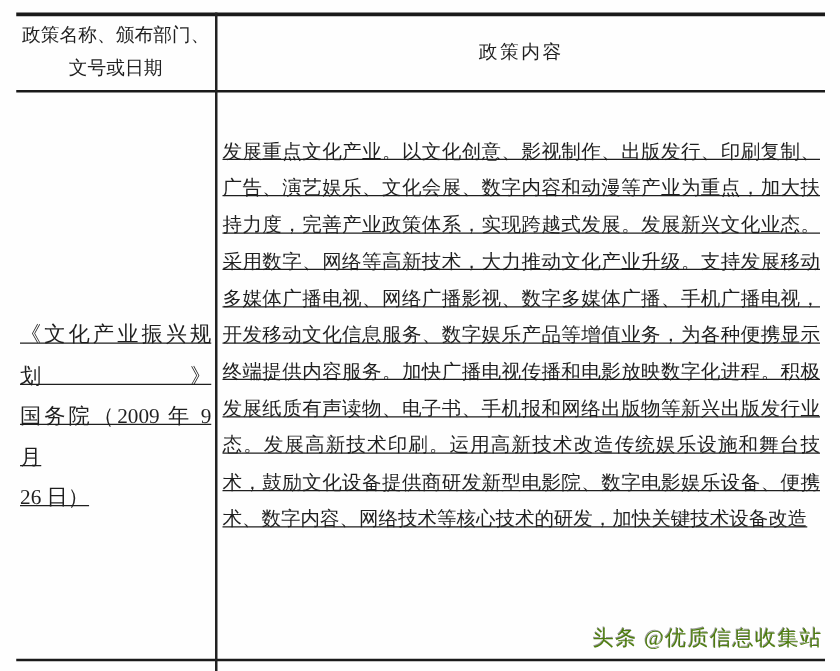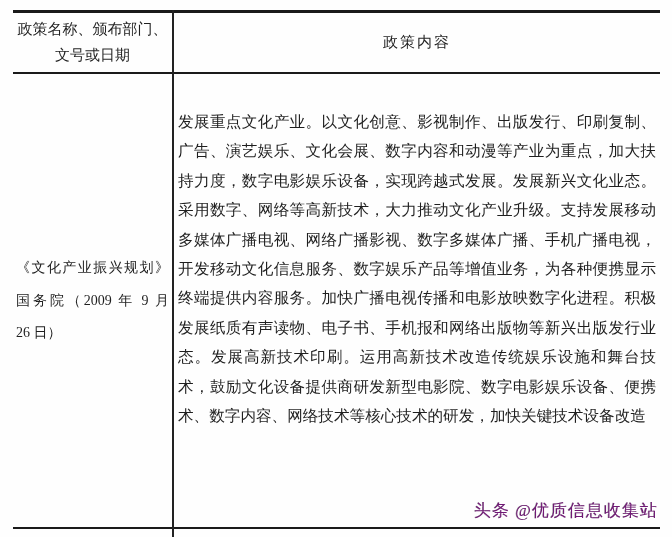--- a/index.html
+++ b/index.html
@@ -24,43 +24,43 @@
     position: absolute;
     display: flex; align-items: center; justify-content: center;
     text-align: center;
     font-size: 15px; line-height: 26px;
     white-space: pre-line;
   }
   .header-cell.left  { left: 13px;  top: 13px; width: 159px; height: 58px; }
   .header-cell.right { left: 174px; top: 13px; width: 486px; height: 58px; letter-spacing: 2px; }
 
   
-  .lines { position: absolute; }
+  .lines { position: absolute; text-decoration: underline; }
   .lines > div {
     text-align: justify;
     text-align-last: justify;
     text-justify: inter-ideograph;
   }
   .lines > div:last-child { text-align: center; text-align-last: left; }
 
   .name-cell {
     left: 16px; top: 252px; width: 153px;
-    font-size: 14px; line-height: 32.5px;
+    font-size: 17px; line-height: 32.5px;
   }
   .content-cell {
     left: 178px; top: 107px; width: 478px;
     font-size: 15.6px; line-height: 29.4px;
   }
 
   .watermark {
     position: absolute;
     right: 14px; top: 499px;
     font-size: 17px;
     letter-spacing: 1px;
-    color: #701a75;
+    color: #4d7c0f;
     text-shadow: 1px 1px 0 #ffffff, -0.5px -0.5px 0 #9a9a9a;
     white-space: nowrap;
   }
 </style>
 </head>
 <body>
 
 <div class="page">
 
   <div class="table-area">
@@ -76,21 +76,21 @@
 
     <div class="lines name-cell">
         <div>《文化产业振兴规划》</div>
         <div>国务院（2009 年 9 月</div>
         <div>26 日）</div>
       </div>
 
     <div class="lines content-cell">
         <div>发展重点文化产业。以文化创意、影视制作、出版发行、印刷复制、</div>
         <div>广告、演艺娱乐、文化会展、数字内容和动漫等产业为重点，加大扶</div>
-        <div>持力度，数字电影娱乐设备，实现跨越式发展。发展新兴文化业态。</div>
+        <div>持力度，完善产业政策体系，实现跨越式发展。发展新兴文化业态。</div>
         <div>采用数字、网络等高新技术，大力推动文化产业升级。支持发展移动</div>
         <div>多媒体广播电视、网络广播影视、数字多媒体广播、手机广播电视，</div>
         <div>开发移动文化信息服务、数字娱乐产品等增值业务，为各种便携显示</div>
         <div>终端提供内容服务。加快广播电视传播和电影放映数字化进程。积极</div>
         <div>发展纸质有声读物、电子书、手机报和网络出版物等新兴出版发行业</div>
         <div>态。发展高新技术印刷。运用高新技术改造传统娱乐设施和舞台技</div>
         <div>术，鼓励文化设备提供商研发新型电影院、数字电影娱乐设备、便携</div>
         <div>术、数字内容、网络技术等核心技术的研发，加快关键技术设备改造</div>
       </div>
   </div>

